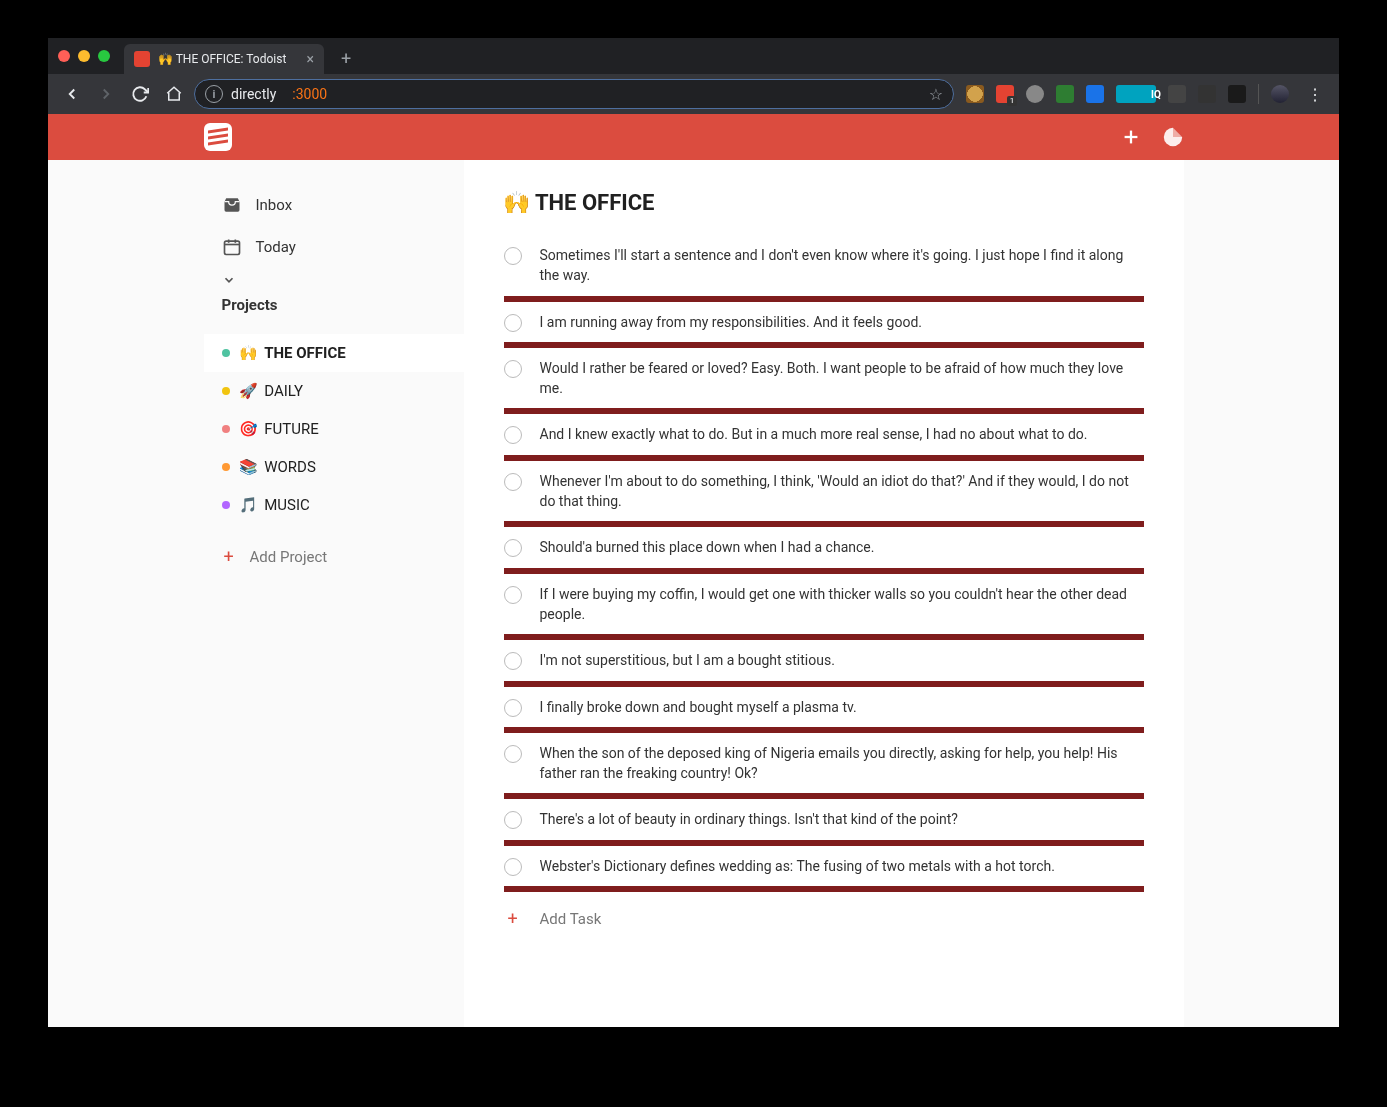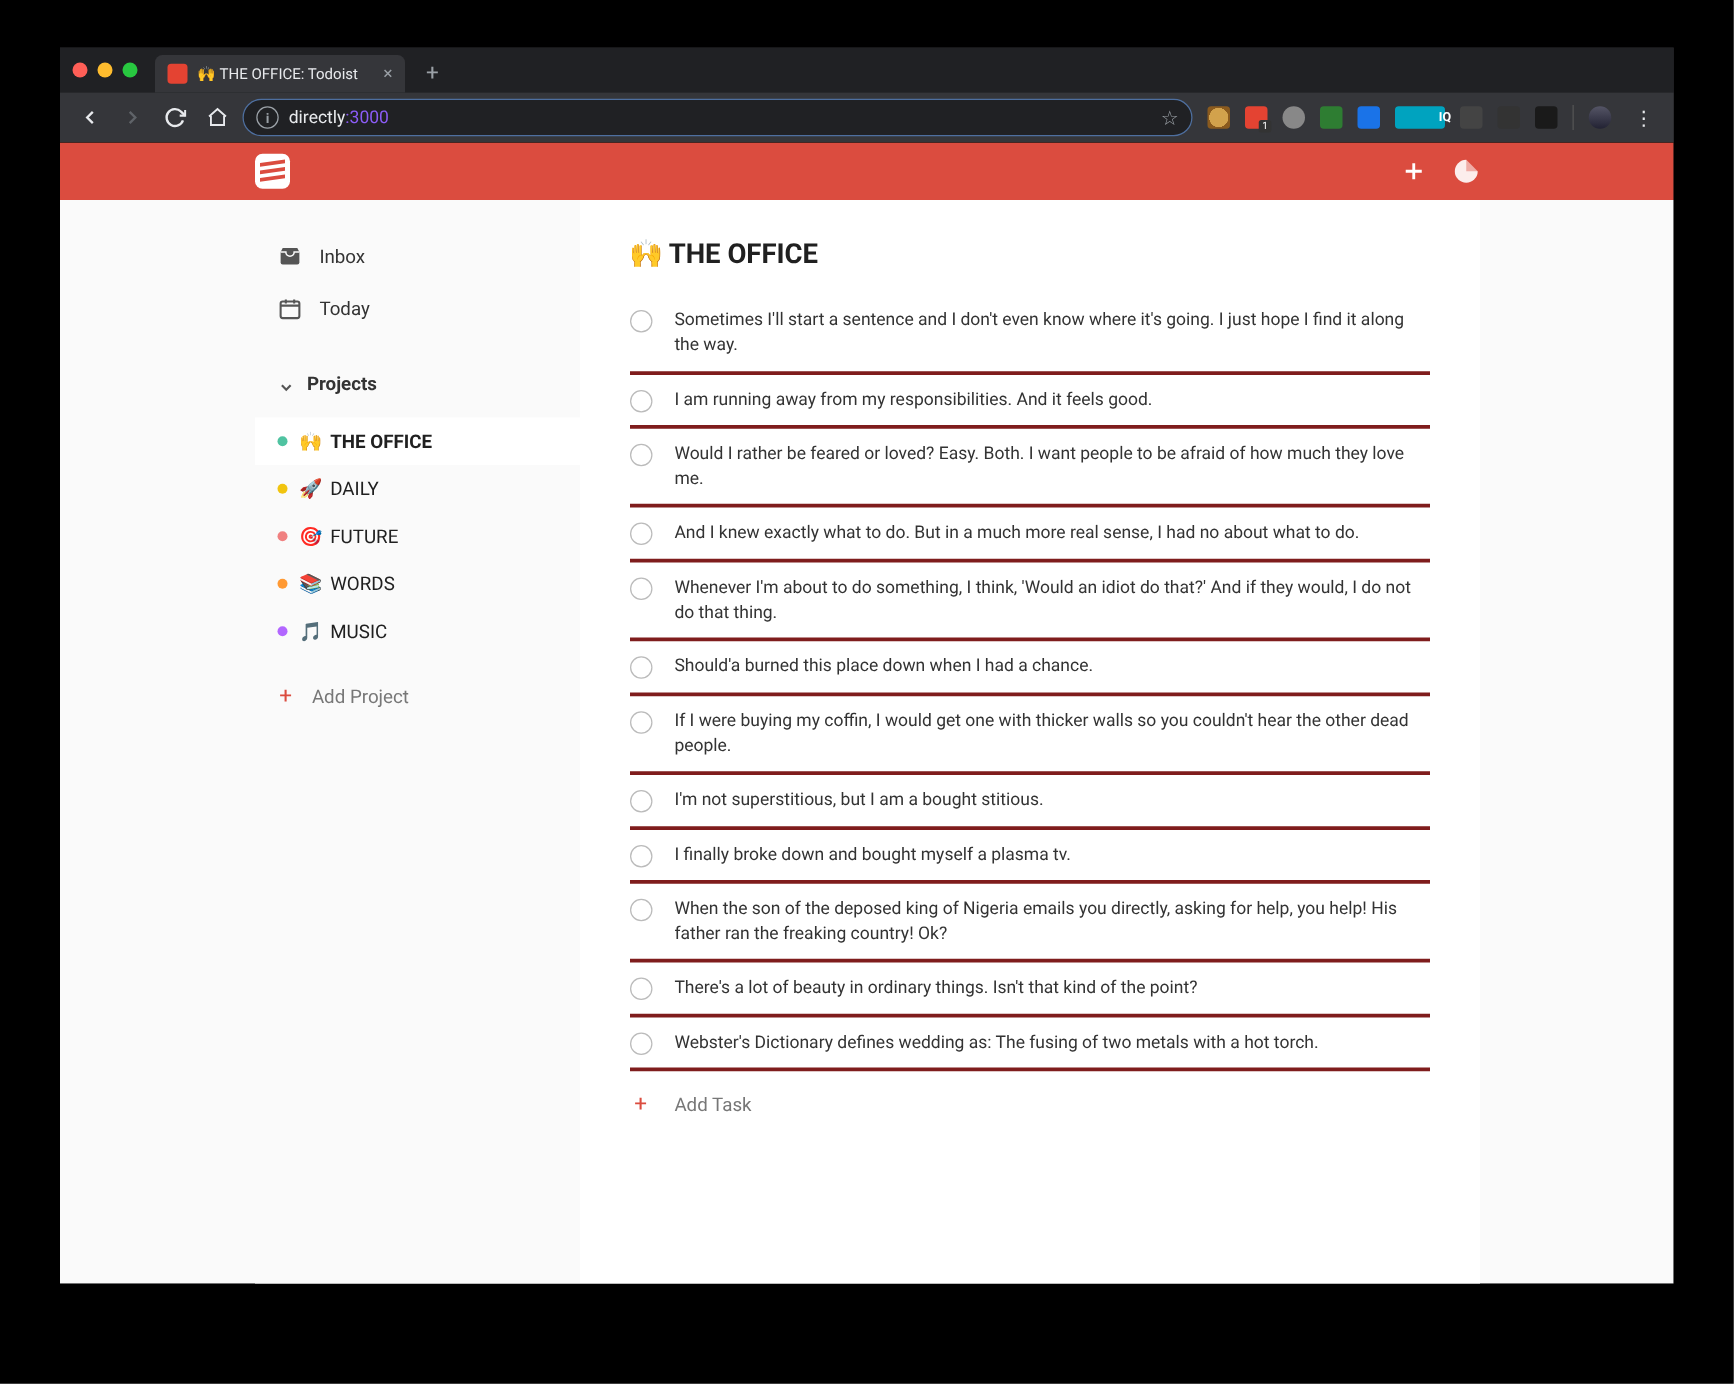--- a/index.html
+++ b/index.html
@@ -105,21 +105,21 @@
     }
     .omnibox .info-chip {
       width:18px;height:18px;border-radius:50%;
       border:1.5px solid #9aa0a6;
       color:#9aa0a6;
       font-size:11px;
       display:flex;align-items:center;justify-content:center;
       font-weight: bold;
     }
     .omnibox .url { flex:1; }
-    .omnibox .url .dim { color:#8b5cf6; }
+    .omnibox .url .dim { color:#f97316;margin-left:16px; }
     .omnibox .star { color:#9aa0a6; font-size:16px; }
     .ext-icons { display:flex; gap:12px; align-items:center; padding:0 6px; }
     .ext-icons .ext { width:18px;height:18px; border-radius:3px; }
     .ext.cookie{background:radial-gradient(circle,#d2a24c 60%,#8a5a1e 61%);}
     .ext.red{background:#e44332;position:relative;}
     .ext.red::after{content:"1";position:absolute;bottom:-3px;right:-3px;background:#333;color:#fff;font-size:8px;width:10px;height:10px;border-radius:2px;text-align:center;line-height:10px;}
     .ext.grey{background:#888;border-radius:50%;}
     .ext.green{background:#2e7d32;}
     .ext.blue{background:#1a73e8;}
     .ext.teal{background:#00a3bf;color:#fff;font-size:10px;display:flex;align-items:center;justify-content:center;font-weight:bold;padding-left:40px;}
@@ -200,29 +200,30 @@
       cursor:pointer;
     }
     .sidebar-item.active-nav {
       background:#fff;
       font-weight:700;
       color:#202020;
     }
     .sidebar-item .sicon { width:20px; color:#555; display:flex;align-items:center;justify-content:center; }
     .section-header {
       display:flex;
-      align-items:flex-end;
+      align-items:flex-start;
       height:44px;
       padding: 0 18px;
       gap:10px;
       color:#333;
       font-size:15px;
       font-weight:700;
       cursor:pointer;
       margin-top:4px;
+      flex-direction:column;
     }
     .section-header .chev { color:#666; font-size:14px; transform: translateY(1px);}
     .project-list { margin-top: 18px; }
     .project-item {
       display:flex;
       align-items:center;
       height:38px;
       padding: 0 18px;
       gap:10px;
       font-size:15px;
@@ -255,21 +256,21 @@
       font-weight:700;
       color:#202020;
       margin-bottom: 20px;
       display:flex;align-items:center;gap:4px;
     }
     .task-list { }
     .task {
       display:flex;
       gap:18px;
       padding: 10px 0;
-      border-bottom: 3px solid #7f1d1d;
+      border-bottom: 6px solid #7f1d1d;
       align-items:flex-start;
     }
     .task:last-child { }
     .task .check {
       width:18px;height:18px;
       border:1.5px solid #bbb;
       border-radius:50%;
       flex-shrink:0;
       margin-top:2px;
       cursor:pointer;

